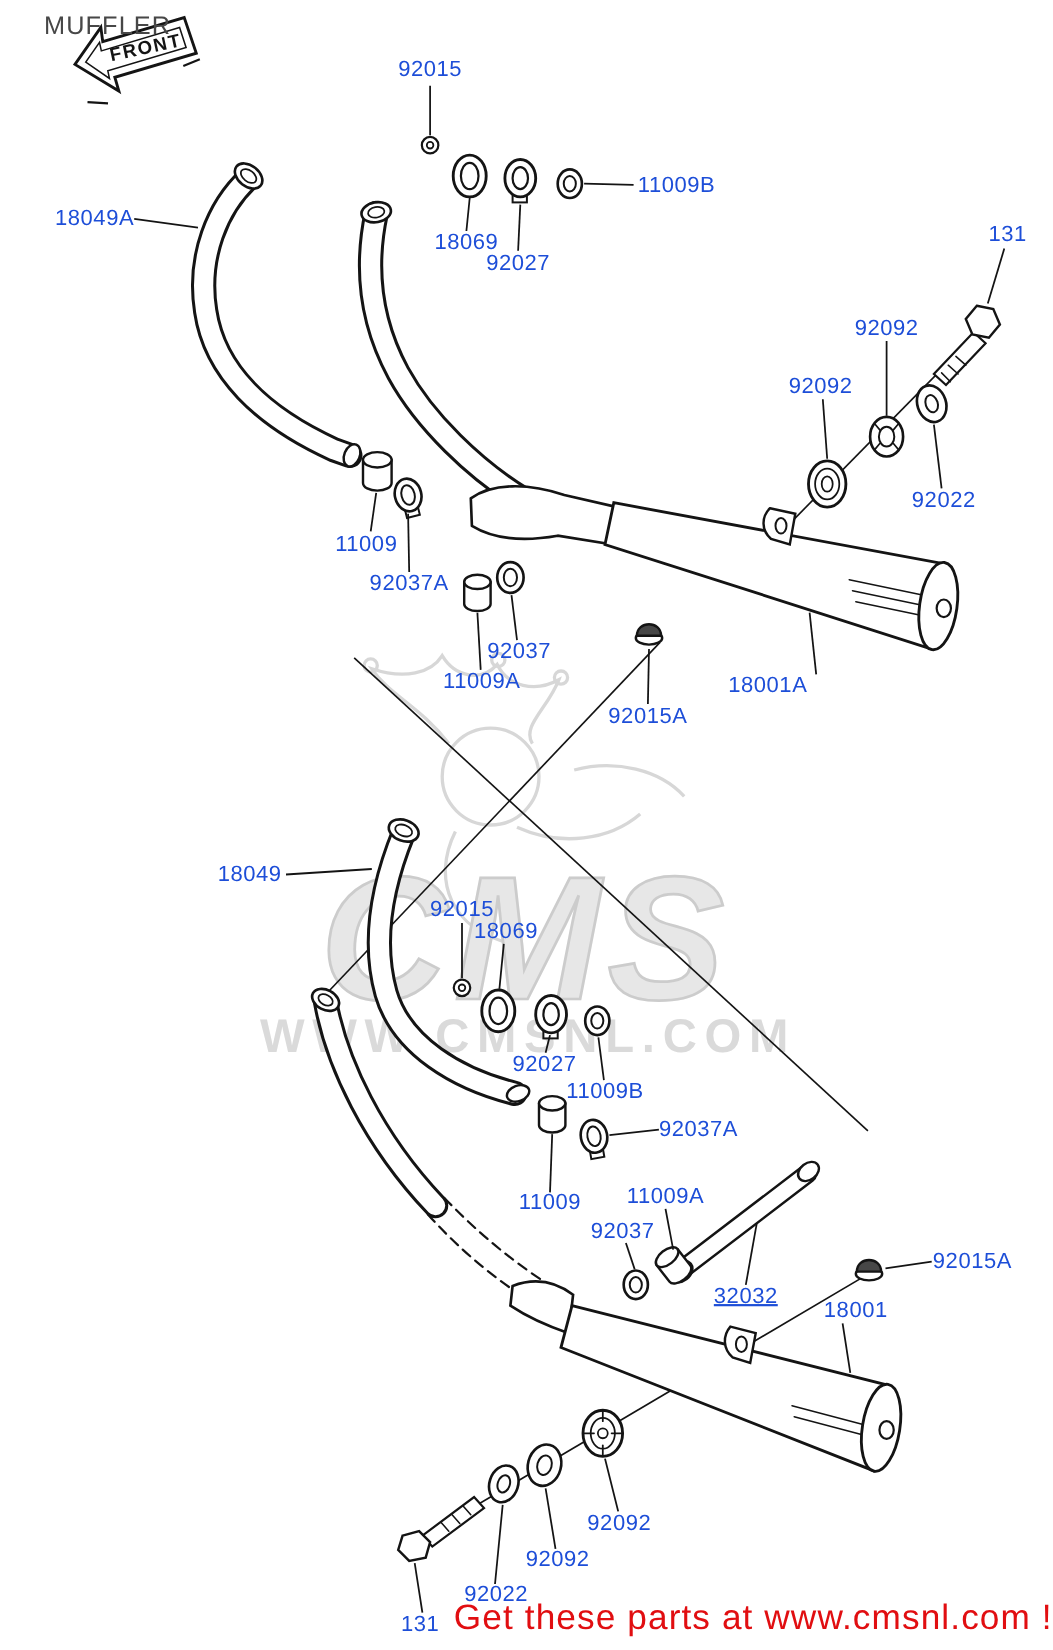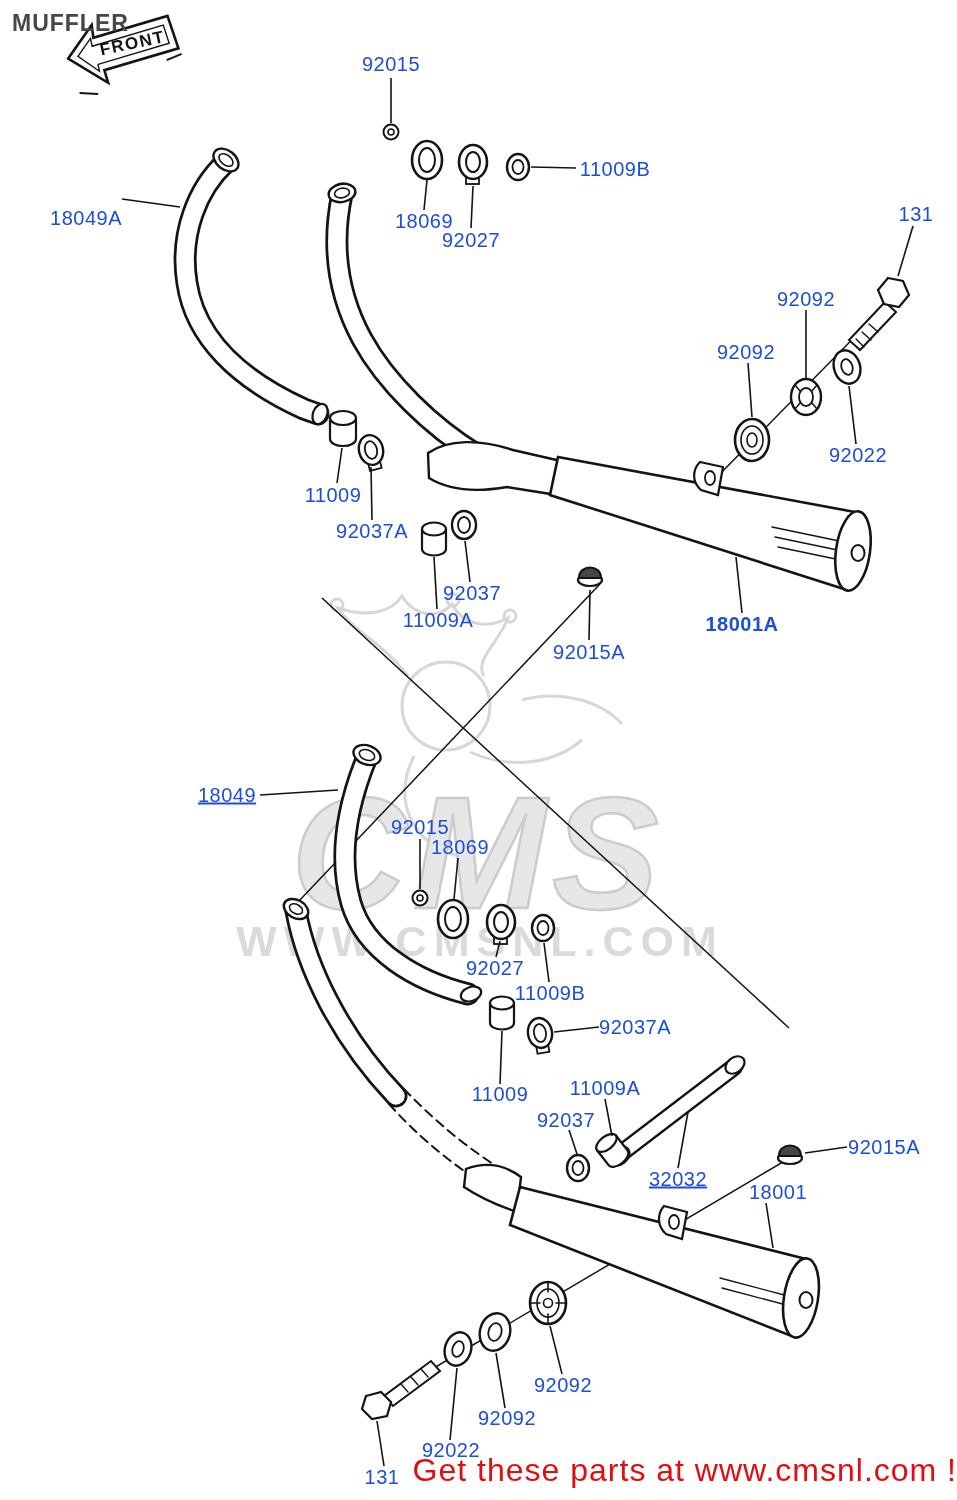--- a/index.html
+++ b/index.html
@@ -3,22 +3,22 @@
 <meta charset="utf-8">
 <style>
   * { margin:0; padding:0; box-sizing:border-box; }
   html,body { background:#ffffff; font-family:"Liberation Sans", sans-serif; }
   .stage {
     position:relative; width:957px; height:1500px;
     background:#ffffff; overflow:hidden;
   }
   .stage svg { position:absolute; left:0; top:0; }
   .page-title {
-    position:absolute; left:12px; top:10px;
-    font-size:23px; letter-spacing:1px; color:#474747;font-weight:bold;
+    position:absolute; left:40px; top:10px;
+    font-size:23px; letter-spacing:1px; color:#474747;
   }
   .labels-layer { position:absolute; left:0; top:0; width:957px; height:1500px; }
   .part-label {
     position:absolute; transform:translate(-50%,-50%);
     font-size:20px; letter-spacing:0.5px; color:#1d4ed8; white-space:nowrap;
   }
   .footer-note {
     position:absolute; left:0; right:0; top:1452px;
     text-align:right; font-size:32px; letter-spacing:1px; color:#e10e11;
   }
@@ -291,36 +291,36 @@
       <line x1="562" y1="1374" x2="550" y2="1326"></line>
       <line x1="505" y1="1408" x2="496" y2="1353"></line>
       <line x1="450" y1="1440" x2="457" y2="1368"></line>
       <line x1="384" y1="1466" x2="377" y2="1421"></line>
     </g>
   </svg>
 
   <div class="page-title">MUFFLER</div>
 
   <div class="labels-layer">
-      <div class="part-label" style="left: 86px; top: 199px; margin-top: 19px;">18049A</div>
+      <div class="part-label" style="left: 86px; top: 199px;">18049A</div>
       <div class="part-label" style="left: 391px; top: 64px;">92015</div>
       <div class="part-label" style="left: 615px; top: 169px;">11009B</div>
       <div class="part-label" style="left: 424px; top: 221px;">18069</div>
       <div class="part-label" style="left: 471px; top: 240px;">92027</div>
       <div class="part-label" style="left: 916px; top: 214px;">131</div>
       <div class="part-label" style="left: 806px; top: 299px;">92092</div>
       <div class="part-label" style="left: 746px; top: 352px;">92092</div>
       <div class="part-label" style="left: 858px; top: 455px;">92022</div>
       <div class="part-label" style="left: 333px; top: 495px;">11009</div>
       <div class="part-label" style="left: 372px; top: 531px;">92037A</div>
       <div class="part-label" style="left: 472px; top: 593px;">92037</div>
       <div class="part-label" style="left: 438px; top: 620px;">11009A</div>
       <div class="part-label" style="left: 589px; top: 652px;">92015A</div>
-      <div class="part-label" style="left: 742px; top: 624px; font-weight: bold;">18001A</div>
-      <div class="part-label" style="left: 227px; top: 795px; text-decoration: underline;">18049</div>
+      <div class="part-label" style="left: 698px; top: 624px;">18001A</div>
+      <div class="part-label" style="left: 227px; top: 795px;">18049</div>
       <div class="part-label" style="left: 420px; top: 827px;">92015</div>
       <div class="part-label" style="left: 460px; top: 847px;">18069</div>
       <div class="part-label" style="left: 495px; top: 968px;">92027</div>
       <div class="part-label" style="left: 550px; top: 993px;">11009B</div>
       <div class="part-label" style="left: 635px; top: 1027px;">92037A</div>
       <div class="part-label" style="left: 500px; top: 1094px;">11009</div>
       <div class="part-label" style="left: 605px; top: 1088px;">11009A</div>
       <div class="part-label" style="left: 566px; top: 1120px;">92037</div>
       <div class="part-label" style="left: 678px; top: 1179px; text-decoration: underline;">32032</div>
       <div class="part-label" style="left: 778px; top: 1192px;">18001</div>

